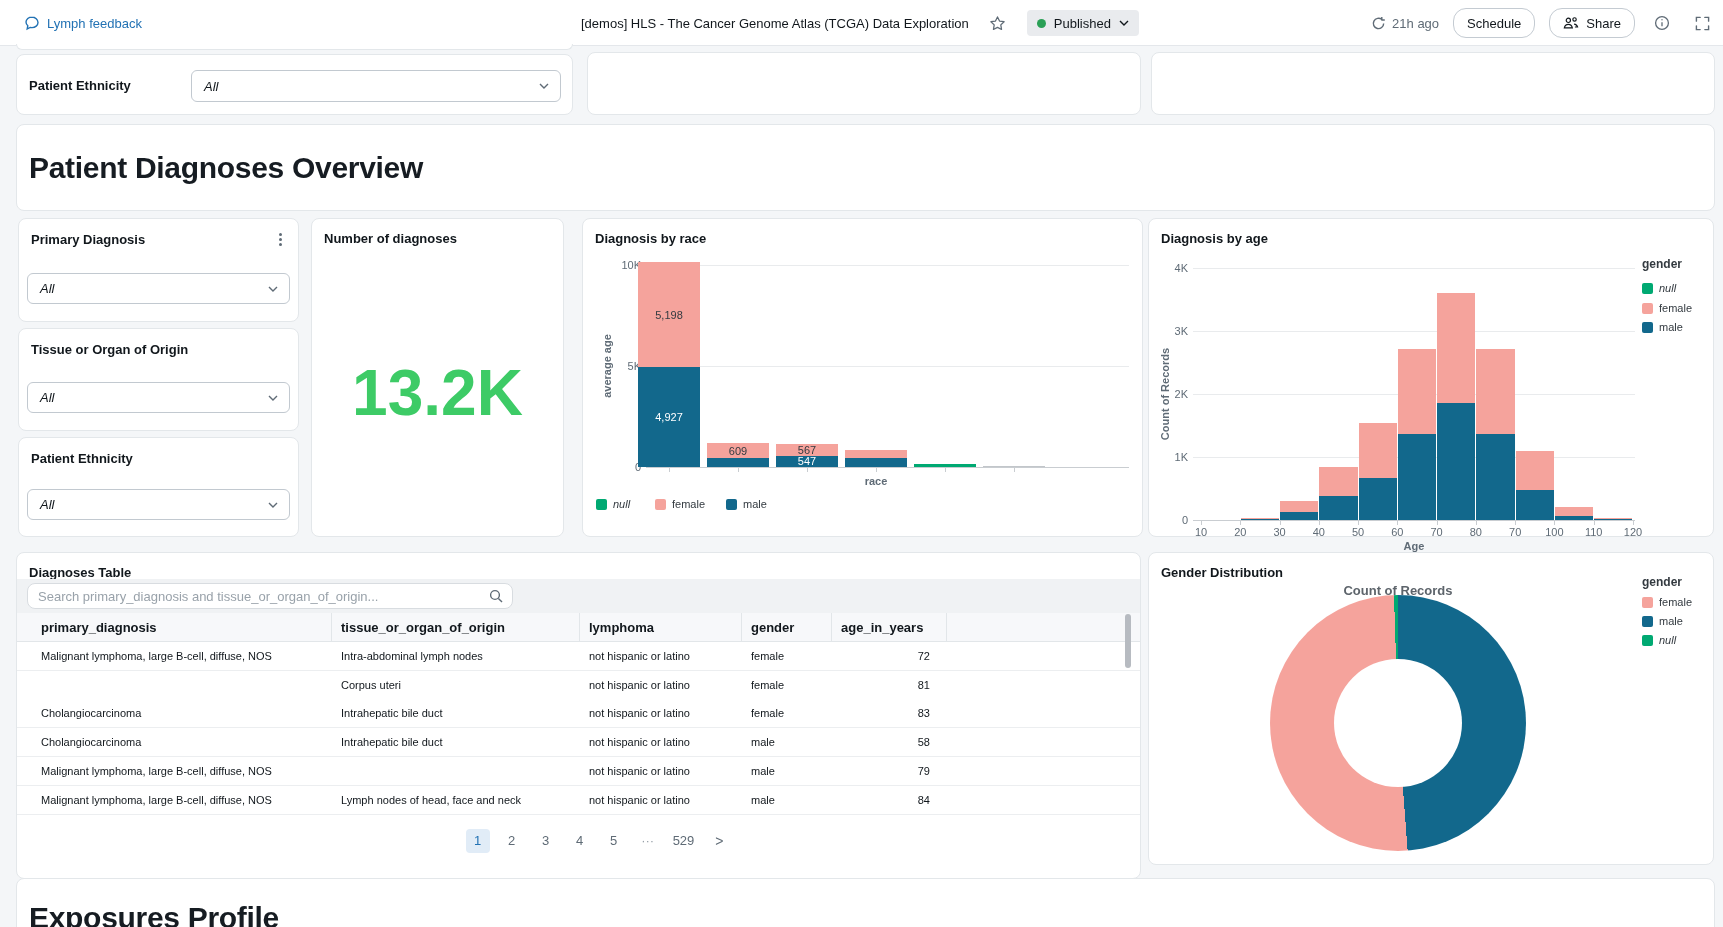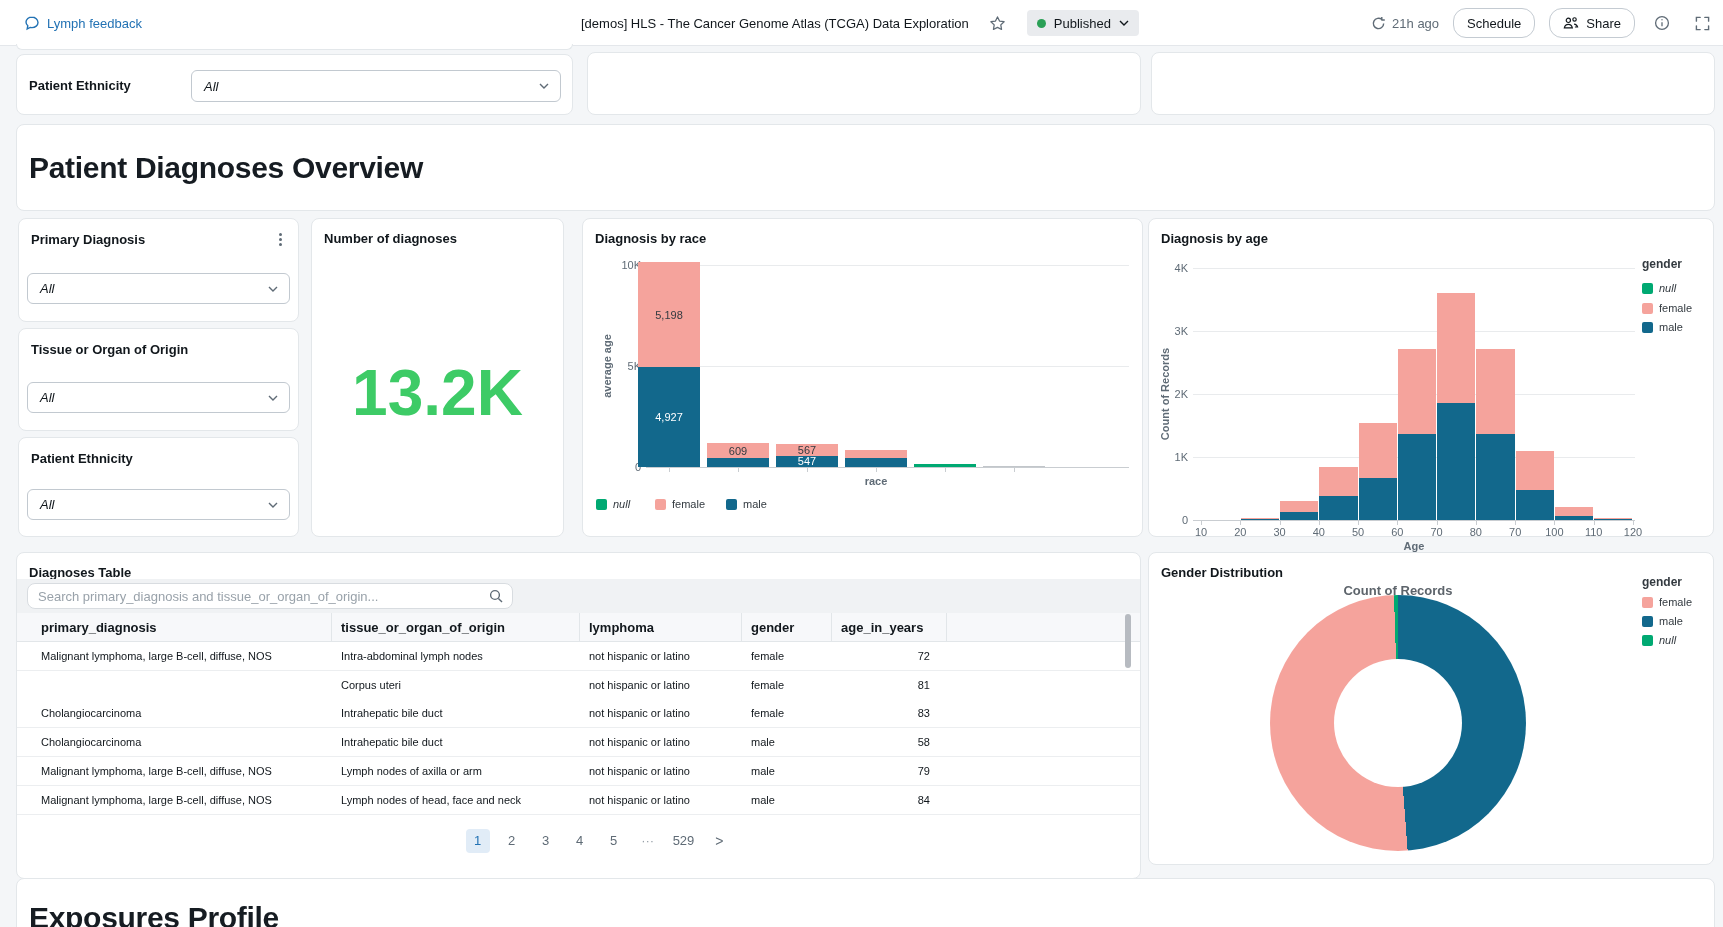--- a/index.html
+++ b/index.html
@@ -348,21 +348,20 @@
         </div>
         <div class="tb-row" style="top: 175.1px;">
           <div class="cell" style="left: 24px; width: 290px;">Cholangiocarcinoma</div>
           <div class="cell" style="left: 324px; width: 238px;">Intrahepatic bile duct</div>
           <div class="cell" style="left: 572px;">not hispanic or latino</div>
           <div class="cell" style="left: 734px;">male</div>
           <div class="cell" style="left: 814px; width: 107px; text-align: right; padding-right: 8px;">58</div>
         </div>
         <div class="tb-row" style="top: 203.8px;">
           <div class="cell" style="left: 24px; width: 290px;">Malignant lymphoma, large B-cell, diffuse, NOS</div>
-          <div class="cell" style="left: 324px; width: 238px;">Lymph nodes of axilla or arm</div>
           <div class="cell" style="left: 572px;">not hispanic or latino</div>
           <div class="cell" style="left: 734px;">male</div>
           <div class="cell" style="left: 814px; width: 107px; text-align: right; padding-right: 8px;">79</div>
         </div>
         <div class="tb-row" style="top: 232.5px;">
           <div class="cell" style="left: 24px; width: 290px;">Malignant lymphoma, large B-cell, diffuse, NOS</div>
           <div class="cell" style="left: 324px; width: 238px;">Lymph nodes of head, face and neck</div>
           <div class="cell" style="left: 572px;">not hispanic or latino</div>
           <div class="cell" style="left: 734px;">male</div>
           <div class="cell" style="left: 814px; width: 107px; text-align: right; padding-right: 8px;">84</div>

